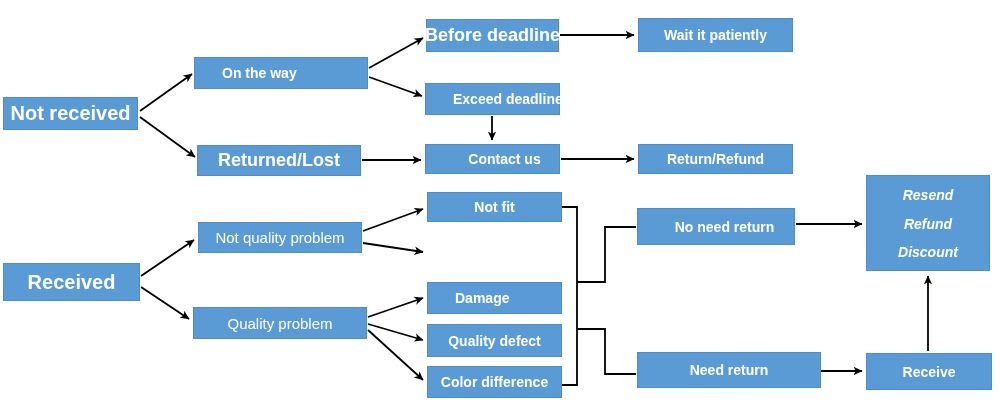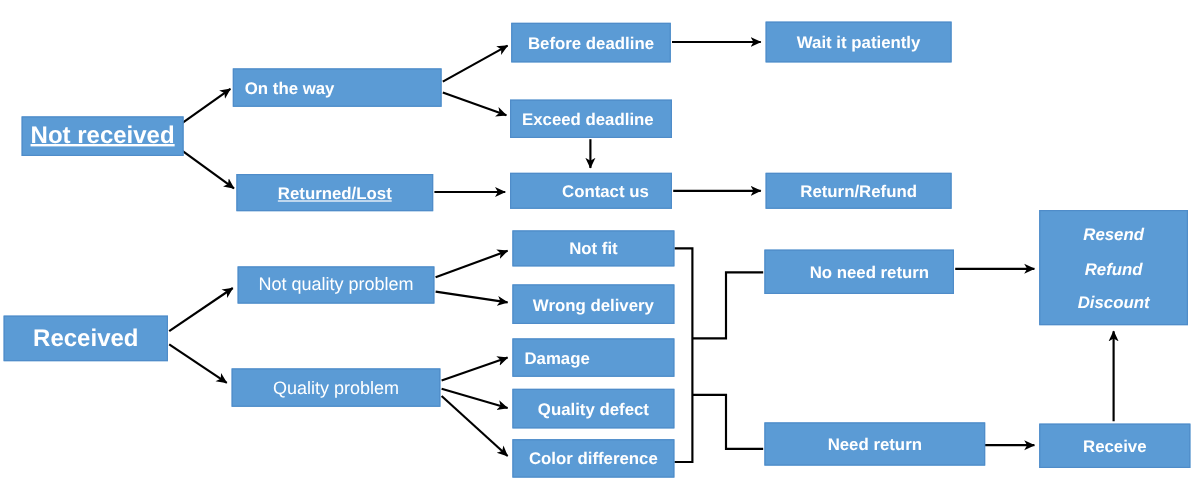--- a/index.html
+++ b/index.html
@@ -31,21 +31,21 @@
     display: flex;
     align-items: center;
     justify-content: center;
     font-weight: bold;
     white-space: nowrap;
     text-align: center;
   }
   .node.regular { font-weight: 400; }
   .node.left {
     justify-content: flex-start;
-    padding-left: 9px;
+    padding-left: 27px;
     text-align: center;
   }
   .node.multi {
     flex-direction: column;
     justify-content: space-between;
     padding: 11px 0 10px 0;
     font-style: italic;
   }
 </style>
 </head>
@@ -76,33 +76,32 @@
         <polyline points="368,330 423,380" fill="none" stroke="#000000" stroke-width="1.8" marker-end="url(#arrowhead)"></polyline>
         <polyline points="562,207 577,207 577,385 562,385" fill="none" stroke="#000000" stroke-width="1.8"></polyline>
         <polyline points="577,282 605,282 605,227 636,227" fill="none" stroke="#000000" stroke-width="1.8"></polyline>
         <polyline points="577,329 605,329 605,374 636,374" fill="none" stroke="#000000" stroke-width="1.8"></polyline>
         <polyline points="796,224 862,224" fill="none" stroke="#000000" stroke-width="1.8" marker-end="url(#arrowhead)"></polyline>
         <polyline points="796,371 862,371" fill="none" stroke="#000000" stroke-width="1.8" marker-end="url(#arrowhead)"></polyline>
         <polyline points="928,351 928,276" fill="none" stroke="#000000" stroke-width="1.8" marker-end="url(#arrowhead)"></polyline>
       </g>
   </svg>
 
-<div class="node" style="left: 18px; top: 97px; width: 135px; height: 33px; font-size: 20px; text-decoration: underline;">Not received</div>
+<div class="node" style="left: 3px; top: 97px; width: 135px; height: 33px; font-size: 20px;">Not received</div>
     <div class="node left" style="left: 194px; top: 57px; width: 174px; height: 32px; font-size: 14px;">On the way</div>
-    <div class="node" style="left: 197px; top: 145px; width: 164px; height: 31px; font-size: 14px; text-decoration: underline;">Returned/Lost</div>
-    <div class="node" style="left: 426px; top: 19px; width: 133px; height: 33px; font-size: 14px;">Before deadline</div>
+    <div class="node" style="left: 197px; top: 145px; width: 164px; height: 31px; font-size: 18px;">Returned/Lost</div>
+    <div class="node" style="left: 426px; top: 19px; width: 133px; height: 33px; font-size: 18px;">Before deadline</div>
     <div class="node left" style="left: 425px; top: 83px; width: 135px; height: 32px; font-size: 14px;">Exceed deadline</div>
     <div class="node" style="left: 425px; top: 144px; width: 135px; height: 30px; font-size: 14px; padding-left: 24px;">Contact us</div>
     <div class="node" style="left: 638px; top: 18px; width: 155px; height: 34px; font-size: 14px;">Wait it patiently</div>
     <div class="node" style="left: 638px; top: 144px; width: 155px; height: 30px; font-size: 14px;">Return/Refund</div>
     <div class="node" style="left: 3px; top: 263px; width: 137px; height: 38px; font-size: 20px;">Received</div>
     <div class="node regular" style="left: 198px; top: 222px; width: 164px; height: 31px; font-size: 15px;">Not quality problem</div>
     <div class="node regular" style="left: 193px; top: 307px; width: 174px; height: 32px; font-size: 15px;">Quality problem</div>
     <div class="node" style="left: 427px; top: 192px; width: 135px; height: 30px; font-size: 14px;">Not fit</div>
-    <div class="node" style="left: 427px; top: 237px; width: 135px; height: 33px; font-size: 14px;">Wrong delivery</div>
     <div class="node left" style="left: 427px; top: 282px; width: 135px; height: 32px; font-size: 14px;">Damage</div>
     <div class="node" style="left: 427px; top: 324px; width: 135px; height: 33px; font-size: 14px;">Quality defect</div>
     <div class="node" style="left: 427px; top: 366px; width: 135px; height: 32px; font-size: 14px;">Color difference</div>
     <div class="node" style="left: 637px; top: 208px; width: 158px; height: 37px; font-size: 14px; padding-left: 17px;">No need return</div>
     <div class="node" style="left: 637px; top: 352px; width: 184px; height: 36px; font-size: 14px;">Need return</div>
     <div class="node multi" style="left: 866px; top: 175px; width: 124px; height: 96px; font-size: 14px;">
       <div>Resend</div>
       <div>Refund</div>
       <div>Discount</div>
     </div>

